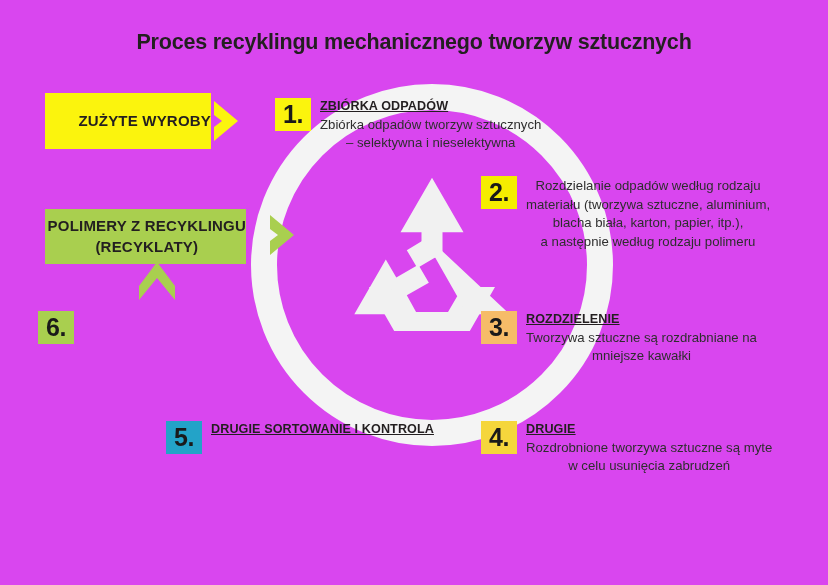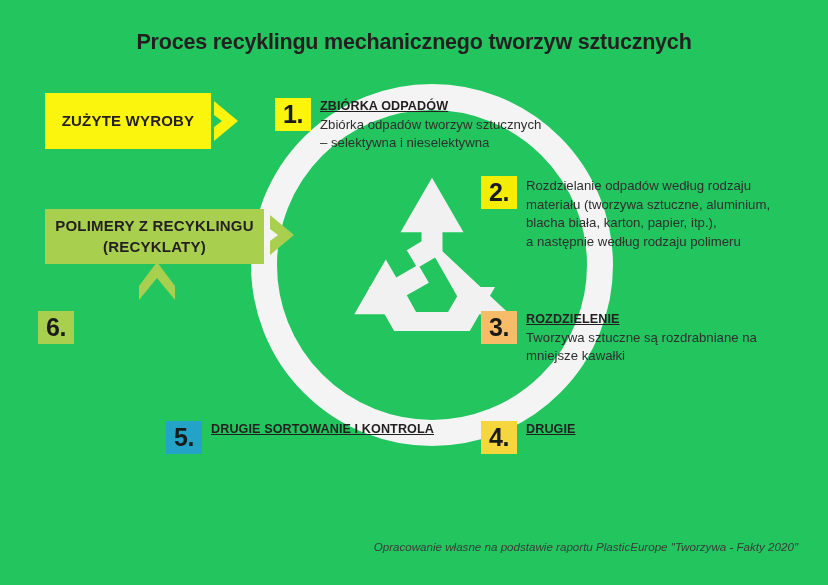--- a/index.html
+++ b/index.html
@@ -8,21 +8,21 @@
     background: #ffffff;
   }
   body {
     font-family: "Liberation Sans", sans-serif;
     -webkit-font-smoothing: antialiased;
   }
   #canvas {
     position: relative;
     width: 828px;
     height: 585px;
-    background: #22c55e;
+    background: #d946ef;
     overflow: hidden;
   }
 
   
   #watermark {
     position: absolute;
     left: 0; top: 0;
     width: 828px; height: 585px;
     pointer-events: none;
     z-index: 0;
@@ -39,37 +39,37 @@
     color: #231f20;
     letter-spacing: -0.2px;
     z-index: 5;
   }
 
   
   .banner {
     position: absolute;
     display: flex;
     align-items: center;
-    justify-content: center;
+    justify-content: flex-end;
     text-align: center;
     font-weight: bold;
     color: #231f20;
     line-height: 1.38;
     z-index: 4;
   }
   #banner-input {
     left: 45px; top: 93px;
     width: 166px; height: 56px;
     background: #fbf40d;
     font-size: 15px;
     letter-spacing: 0.2px;
   }
   #banner-output {
     left: 45px; top: 209px;
-    width: 219px; height: 55px;
+    width: 201px; height: 55px;
     background: #a9cf4f;
     font-size: 15px;
     letter-spacing: 0.2px;
   }
 
   
   .chevron {
     position: absolute;
     z-index: 4;
   }
@@ -117,20 +117,21 @@
     letter-spacing: 0.1px;
     white-space: nowrap;
     text-decoration: underline;
   }
   .step-desc {
     font-size: 13.2px;
     color: #2e2e2e;
     line-height: 1.42;
     white-space: pre-line;
     padding-top: 1px;
+    text-align: center;
   }
 
   #step-1 { left: 275px; top: 98px;  }
   #step-2 { left: 481px; top: 176px; }
   #step-3 { left: 481px; top: 311px; }
   #step-4 { left: 481px; top: 421px; }
   #step-5 { left: 166px; top: 421px; }
   #step-6 { left: 38px;  top: 311px; }
 
   
@@ -211,29 +212,30 @@
       <div class="step-title">ROZDZIELENIE</div>
       <div class="step-desc">Tworzywa sztuczne są rozdrabniane na
 mniejsze kawałki</div>
     </div>
   </div>
 
   <div class="step" id="step-4">
     <div class="step-num" style="background:#f5d63c">4.</div>
     <div class="step-body">
       <div class="step-title">DRUGIE</div>
+      <div class="step-desc">Rozdrobnione tworzywa sztuczne są myte
+w celu usunięcia zabrudzeń</div>
     </div>
   </div>
 
   <div class="step" id="step-5">
     <div class="step-num" style="background:#23a3c8">5.</div>
     <div class="step-body">
       <div class="step-title">DRUGIE SORTOWANIE I KONTROLA</div>
     </div>
   </div>
 
   <div class="step" id="step-6">
     <div class="step-num" style="background:#a9cf4f">6.</div>
   </div>
 
-  <div id="footer">Opracowanie własne na podstawie raportu PlasticEurope "Tworzywa - Fakty 2020"</div>
 
 </div>
 
 </body></html>

